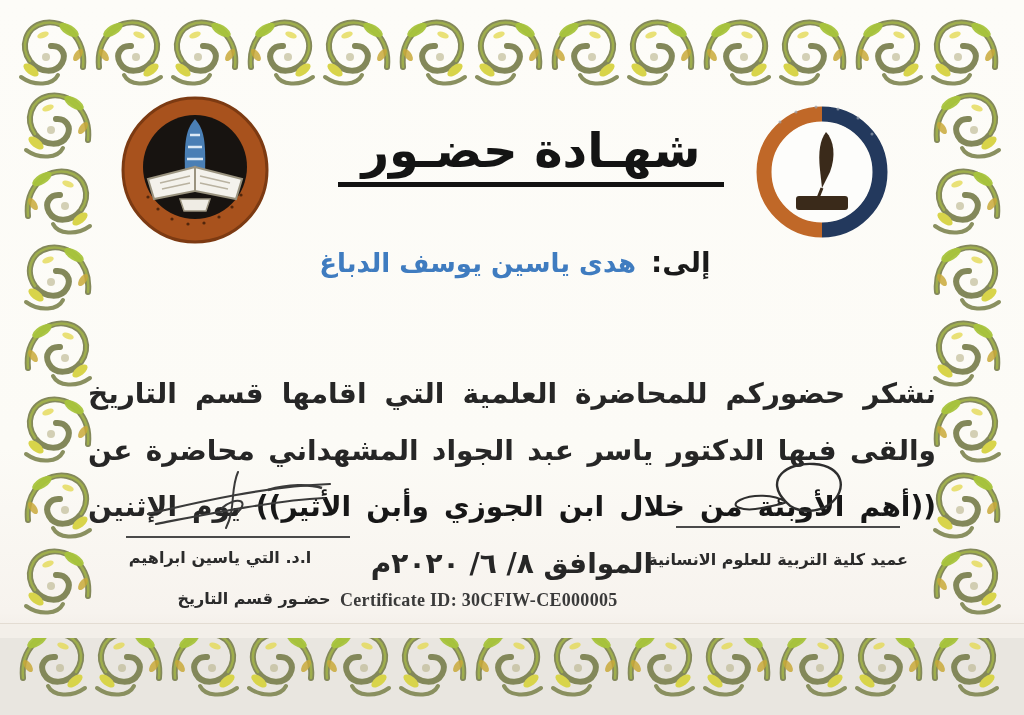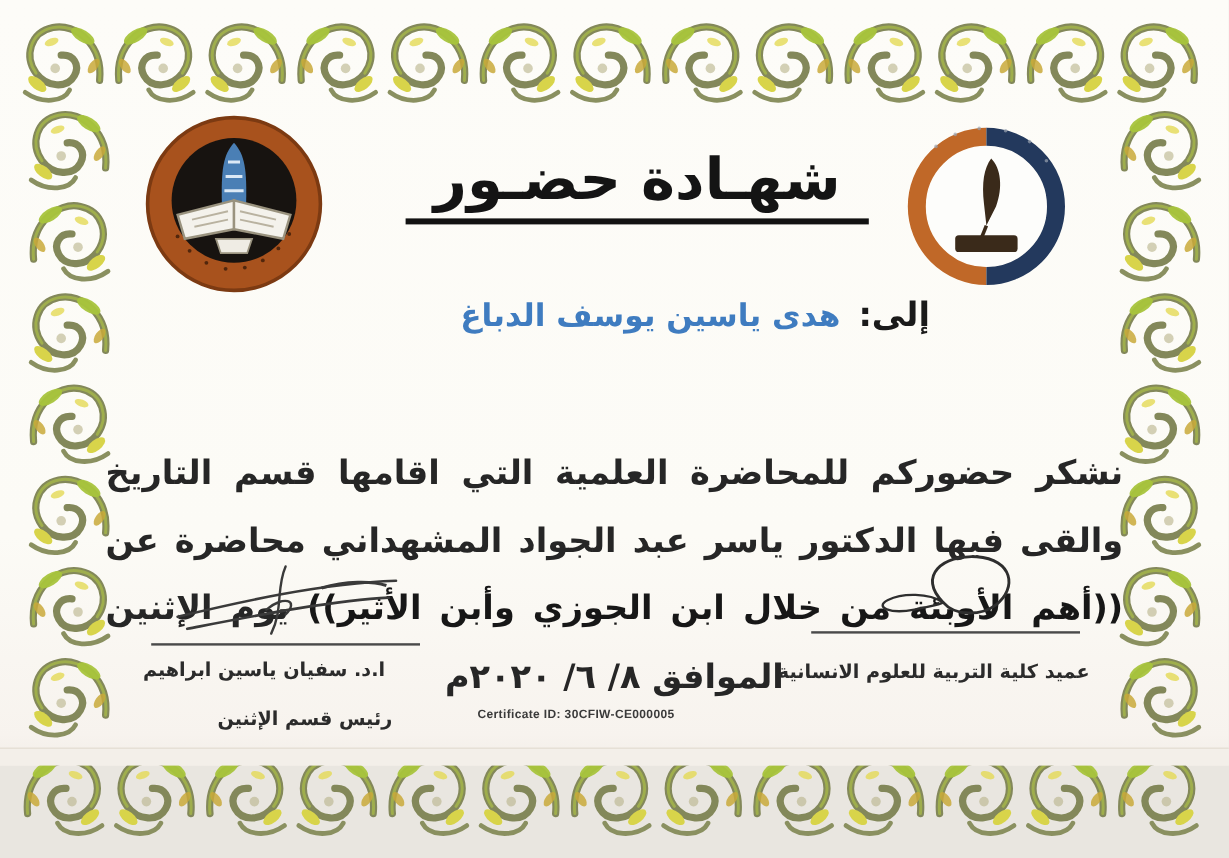--- a/index.html
+++ b/index.html
@@ -12,21 +12,21 @@
   .border-svg{position:absolute;left:0;top:0;width:1024px;height:715px;pointer-events:none;}
   .bottom-strip{position:absolute;left:0;bottom:0;width:1024px;height:14px;background:#f3efe9;border-top:1px solid #e3dcd2;}
 
   .logo{position:absolute;}
   .title-wrap{
     position:absolute;left:338px;top:122px;width:386px;text-align:center;
     border-bottom:5px solid #121212;padding-bottom:4px;
   }
   .title-text{font-size:48px;font-weight:700;letter-spacing:1px;color:#141414;white-space:nowrap;}
 
-  .to-line{position:absolute;left:255px;top:246px;width:520px;text-align:right;direction:rtl;white-space:nowrap;}
+  .to-line{position:absolute;left:255px;top:246px;width:520px;text-align:center;direction:rtl;white-space:nowrap;}
   .to-label{font-size:28px;font-weight:700;color:#1a1a1a;}
   .recipient{font-size:26px;font-weight:700;color:#3f7cc0;margin-right:10px;}
 
   .body-text{
     position:absolute;left:88px;top:338px;width:848px;direction:rtl;
     font-size:28px;font-weight:700;line-height:2.02;color:#262626;
     text-align:justify;text-align-last:center;
   }
   .lecture-title{font-weight:800;color:#171717;}
 
@@ -35,22 +35,22 @@
   .sig-block.right{left:668px;top:458px;width:240px;}
   .sig-draw{height:64px;position:relative;}
   .sig-draw svg{position:absolute;left:0;top:0;}
   .sig-line{border:0;border-top:2px solid #4a4a4a;margin:4px 8px 10px 8px;}
   .sig-name{font-size:16px;font-weight:700;direction:rtl;color:#2b2b2b;white-space:nowrap;}
   .sig-title{font-size:16px;font-weight:700;direction:rtl;color:#2b2b2b;margin-top:22px;white-space:nowrap;}
   .sig-block.left .sig-name{transform:translateX(-18px);}
   .sig-block.left .sig-title{transform:translateX(16px);}
 
   .cert-id{
-    position:absolute;left:340px;top:590px;width:280px;text-align:center;
-    font-family:Liberation Sans, sans-serif;font-weight:700;font-size:10px;color:#3a3a3a;
+    position:absolute;left:340px;top:590px;width:280px;
+    font-family:Liberation Serif, serif;font-weight:700;font-size:18px;color:#3a3a3a;
     letter-spacing:.3px;
   }
 </style>
 </head>
 <body>
 
 <div class="certificate">
 
   <svg id="border-svg" class="border-svg" viewBox="0 0 1024 715">
     <defs>
@@ -169,22 +169,22 @@
 
   <div class="sig-block left">
     <div class="sig-draw">
       <svg width="240" height="64" viewBox="0 0 240 64">
         <path d="M30,46 C80,34 150,18 212,16 M38,56 C90,46 160,32 206,30" fill="none" stroke="#3a3a3a" stroke-width="2.2" stroke-linecap="round"></path>
         <path d="M120,4 C112,22 118,40 108,60 M104,40 C118,28 132,32 120,44" fill="none" stroke="#3a3a3a" stroke-width="2" stroke-linecap="round"></path>
         <path d="M150,22 C170,16 192,16 204,20" fill="none" stroke="#3a3a3a" stroke-width="2.6"></path>
       </svg>
     </div>
     <hr class="sig-line">
-    <div class="sig-name">ا.د. سفيان ياسين ابراهيم</div>
-    <div class="sig-title">رئيس قسم الإثنين</div>
+    <div class="sig-name">ا.د. التي ياسين ابراهيم</div>
+    <div class="sig-title">حضـور قسم التاريخ</div>
   </div>
 
   <div class="sig-block right">
     <div class="sig-draw">
       <svg width="240" height="64" viewBox="0 0 240 64">
         <path d="M118,44 C96,22 118,4 146,6 C176,8 180,32 162,46 C150,55 128,56 118,44 Z" fill="none" stroke="#2e2e2e" stroke-width="2.4" stroke-linecap="round"></path>
         <path d="M118,44 C106,36 84,36 72,42 C60,48 74,54 94,50 C108,47 116,46 118,44" fill="none" stroke="#2e2e2e" stroke-width="2" stroke-linecap="round"></path>
       </svg>
     </div>
     <hr class="sig-line">

